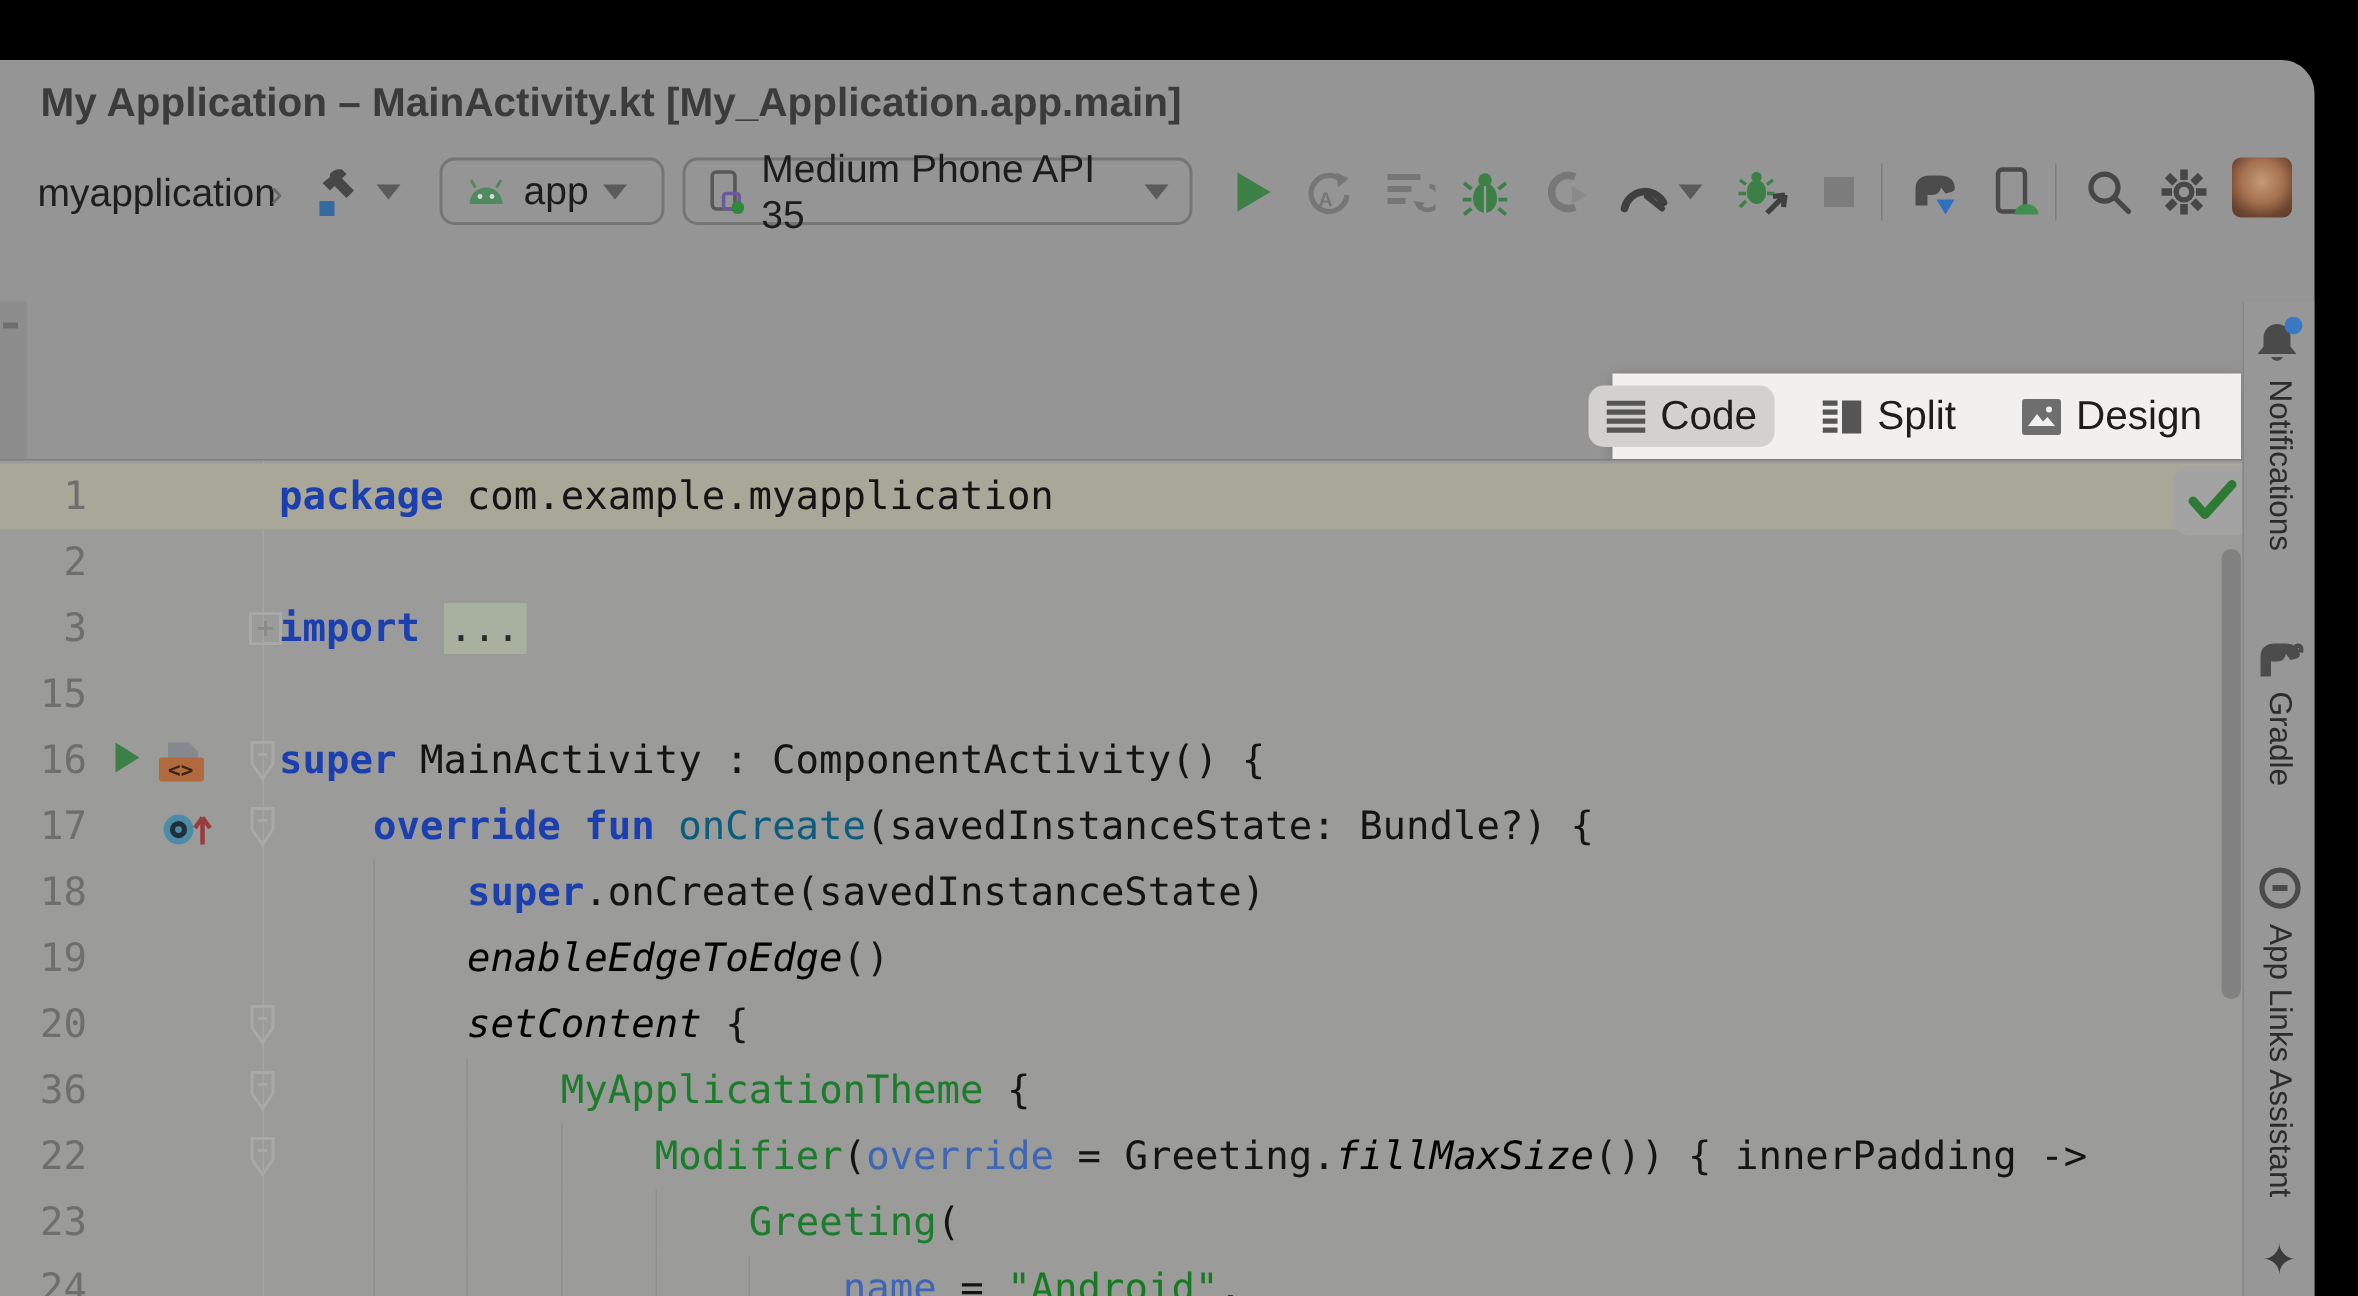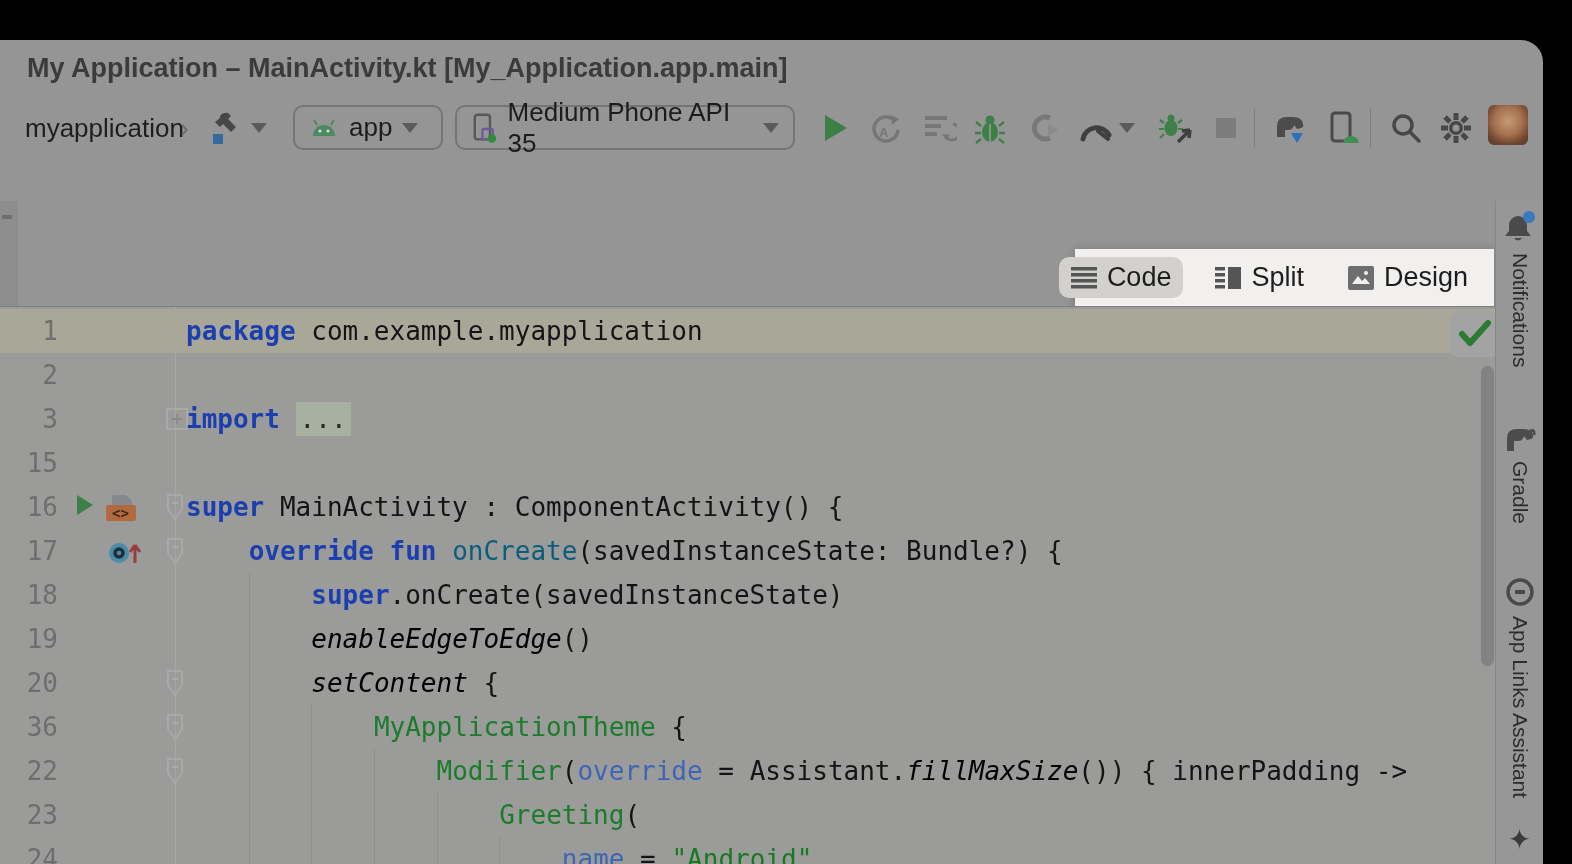--- a/index.html
+++ b/index.html
@@ -360,21 +360,21 @@
         </div>
         <div class="line-row">
           <span class="lnum">22</span>
           <svg width="18" height="28" viewBox="0 0 18 28" class="fold">
             <path d="M2 2 h14 v14 l-7 10 -7-10 z" fill="none" stroke="#a9a9a9" stroke-width="2"></path>
             <line x1="6" y1="10" x2="12" y2="10" stroke="#a9a9a9" stroke-width="2"></line>
           </svg>
           <span class="guide" style="left: 248.64px;"></span>
           <span class="guide" style="left: 311.28px;"></span>
           <span class="guide" style="left: 373.92px;"></span>
-          <span class="ltext" style="padding-left: 250.56px;"><span class="tk-comp">Modifier</span><span class="tk-pl">(</span><span class="tk-arg">override</span><span class="tk-pl"> = Assistant.</span><span class="tk-fni">fillMaxSize</span><span class="tk-pl">()) { innerPadding -&gt;</span></span>
+          <span class="ltext" style="padding-left: 250.56px;"><span class="tk-comp">Modifier</span><span class="tk-pl">(</span><span class="tk-arg">override</span><span class="tk-pl"> = Greeting.</span><span class="tk-fni">fillMaxSize</span><span class="tk-pl">()) { innerPadding -&gt;</span></span>
         </div>
         <div class="line-row">
           <span class="lnum">23</span>
           <span class="guide" style="left: 248.64px;"></span>
           <span class="guide" style="left: 311.28px;"></span>
           <span class="guide" style="left: 373.92px;"></span>
           <span class="guide" style="left: 436.56px;"></span>
           <span class="ltext" style="padding-left: 313.2px;"><span class="tk-comp">Greeting</span><span class="tk-pl">(</span></span>
         </div>
         <div class="line-row">

